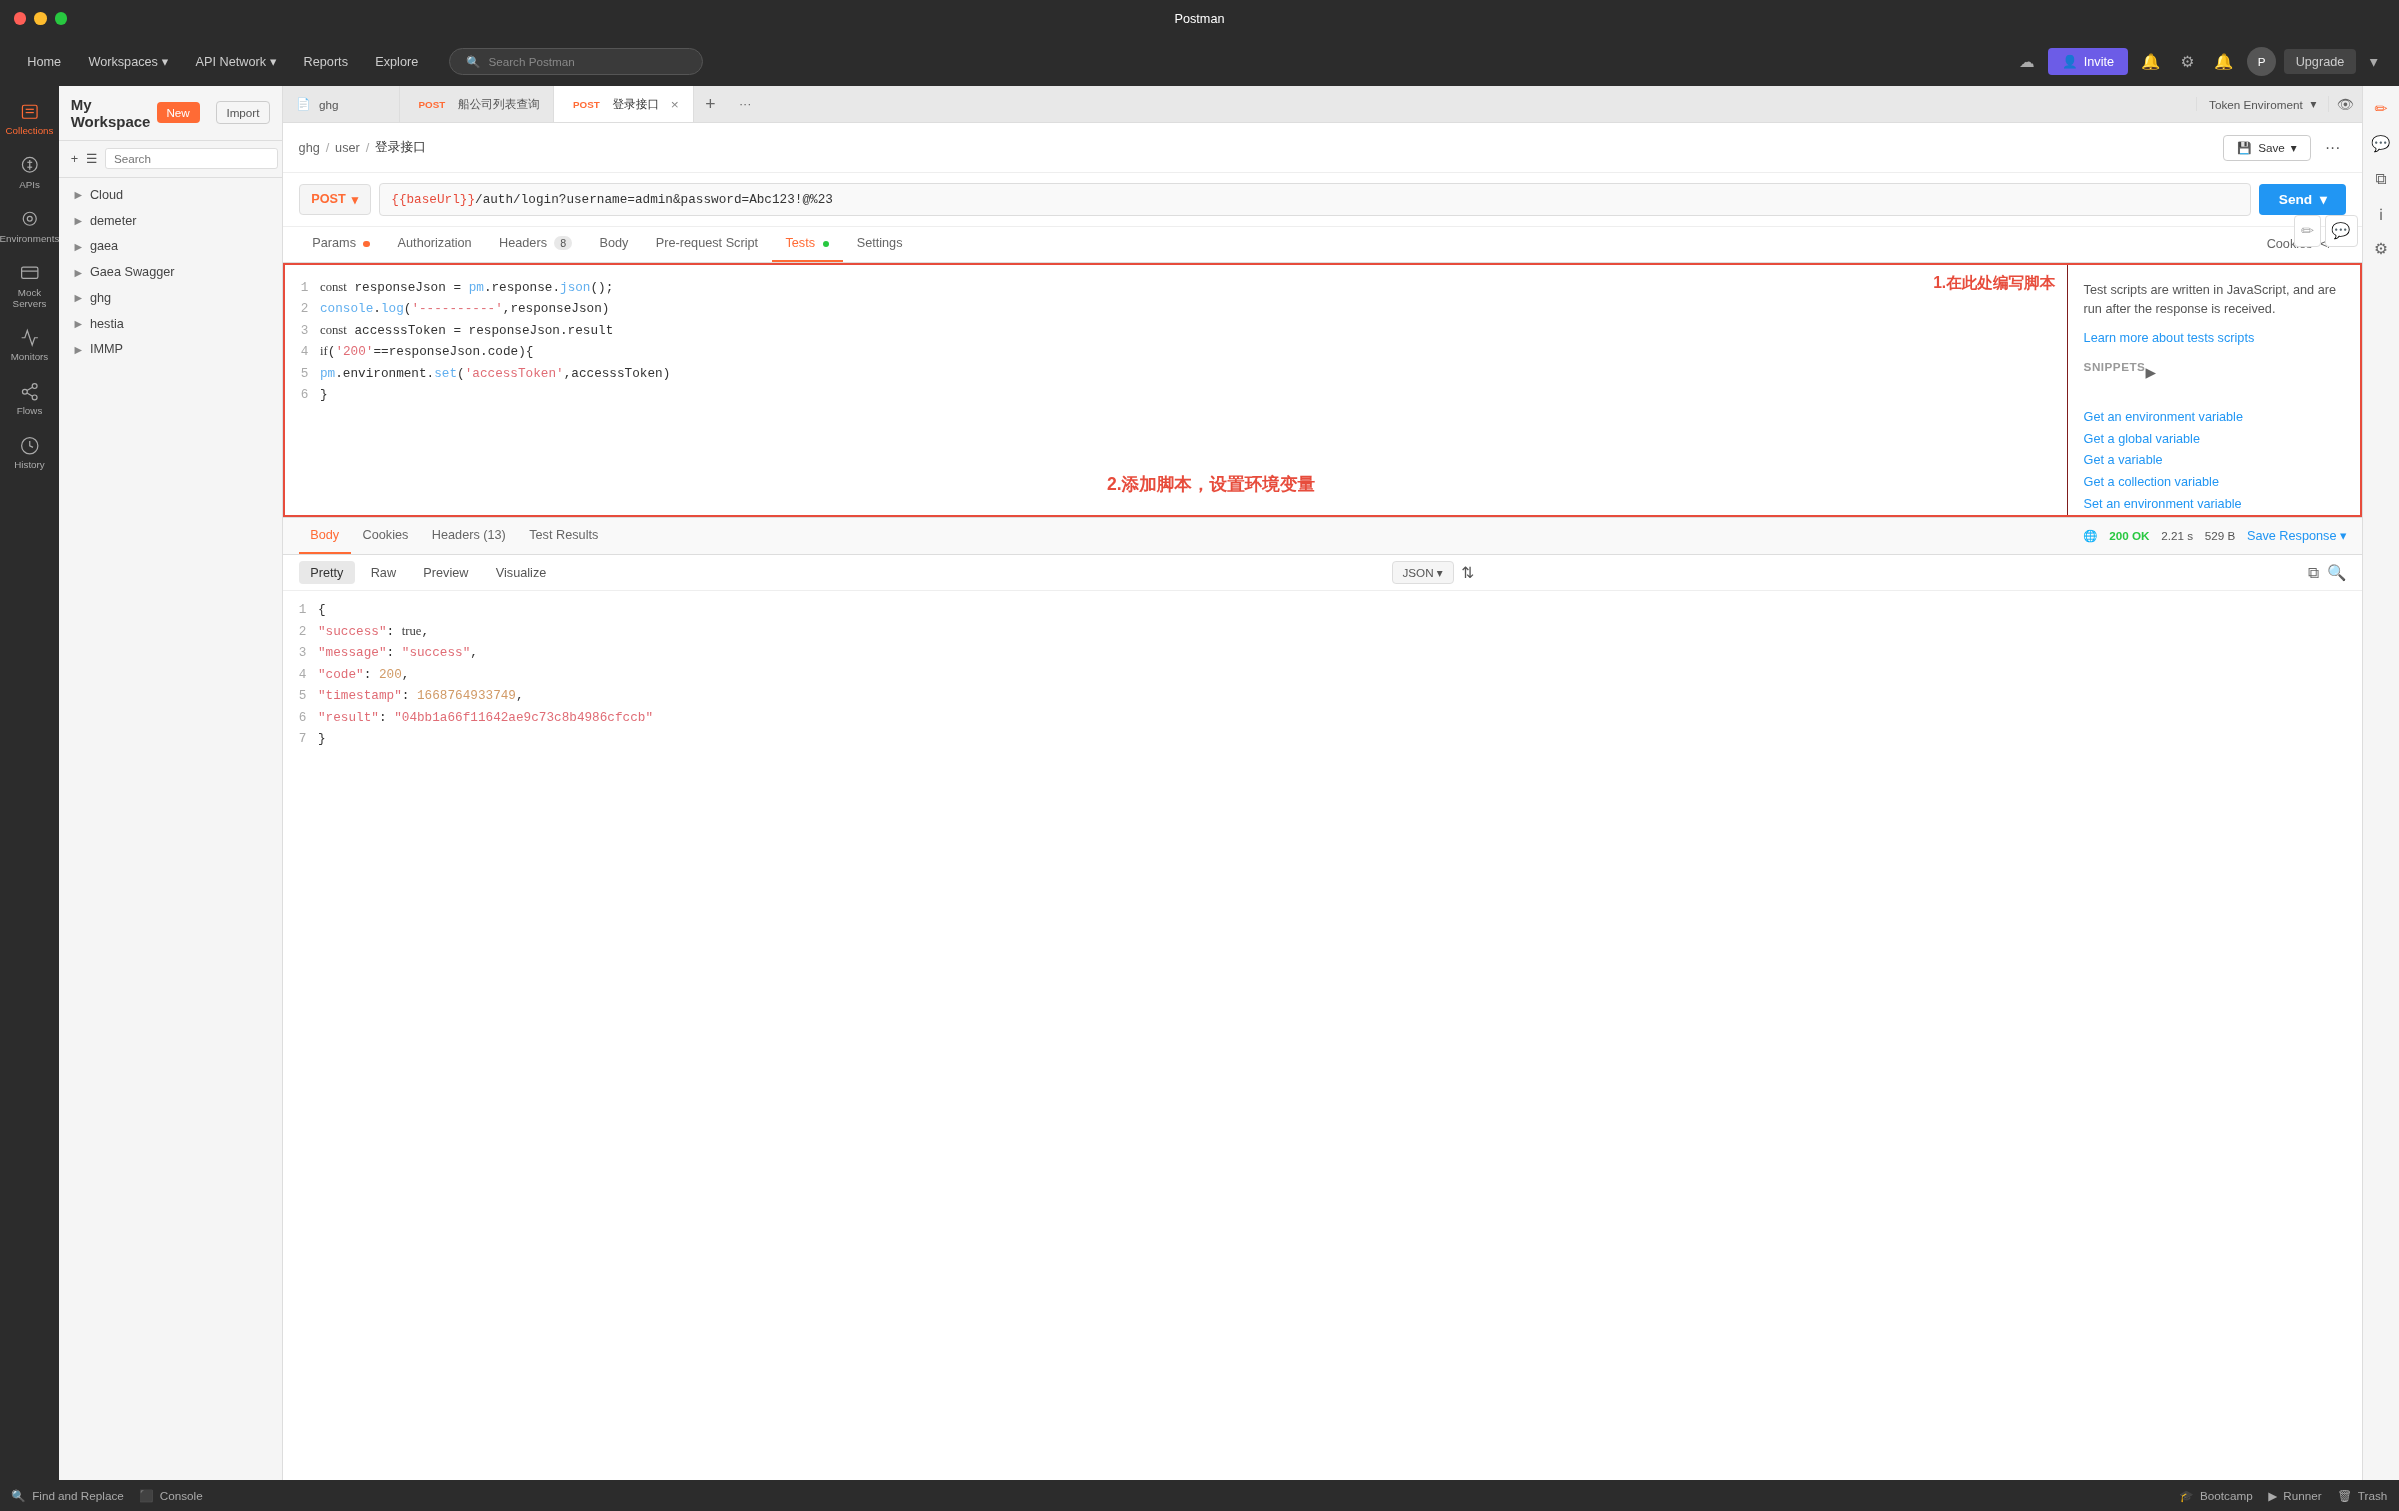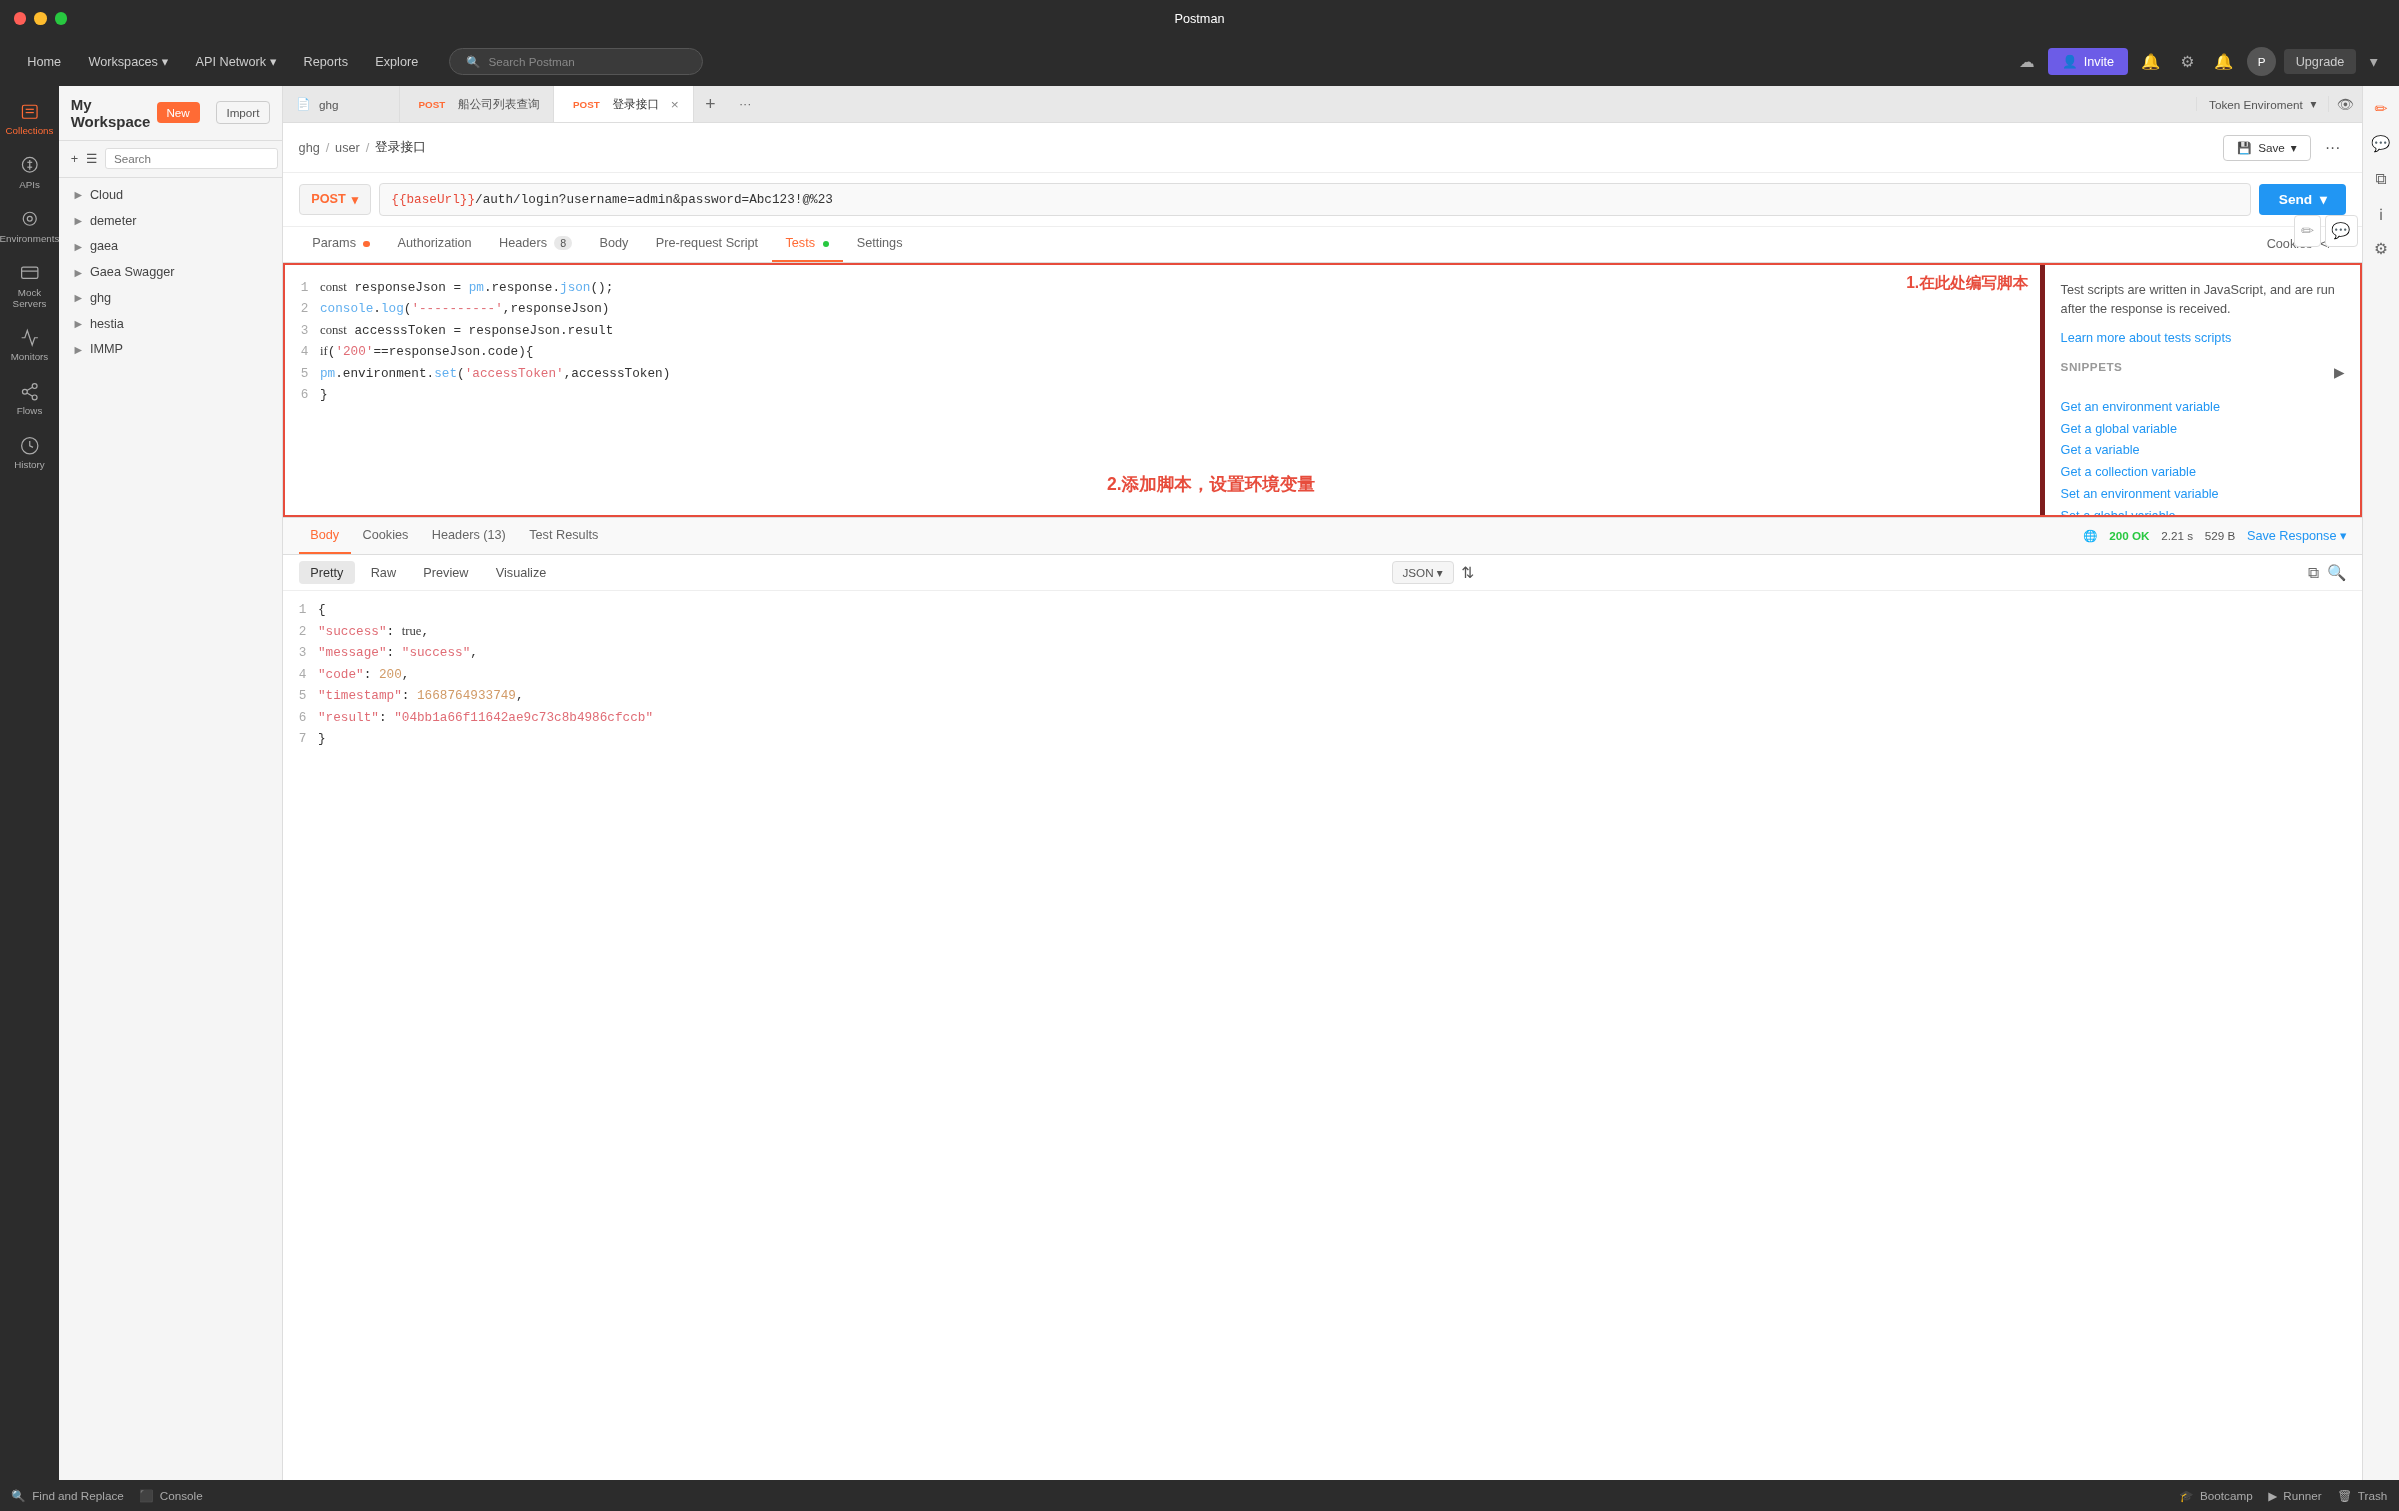--- a/index.html
+++ b/index.html
@@ -373,22 +373,22 @@
     }
     .code-content { flex: 1; }
     .kw { color: #404040; font-family: Liberation Serif, serif; }
     .str { color: #e06c75; }
     .fn { color: #61afef; }
     .val { color: #d19a66; }
     .plain { color: #333; }
 
     
     .snippets-panel {
-      width: 320px;
-      border-left: 5px solid #7f1d1d;
+      width: 293px;
+      border-left: 1px solid #7f1d1d;
       background: #fff;
       padding: 15.6px;
       overflow-y: auto;
       flex-shrink: 0;
     }
     .snippets-desc { color: #555; font-size: 12.7px; line-height: 1.5; margin-bottom: 11.7px; }
     .snippets-link { color: #2196f3; cursor: pointer; font-size: 12.7px; display: block; margin-bottom: 15.6px; }
     .snippets-title { font-size: 11.7px; font-weight: 700; color: #999; letter-spacing: 0.5px; margin-bottom: 9.8px; }
     .snippet-item { color: #2196f3; cursor: pointer; font-size: 12.7px; padding: 3.9px 0; }
 
@@ -823,21 +823,21 @@
             <div style="position:absolute;right:11.7px;top:7.8px;color:#e74c3c;font-size:15.6px;font-weight:600;font-family:sans-serif;">1.在此处编写脚本</div>
           </div>
 
           <div style="position:absolute;bottom:19.5px;left:70px;right:293px;display:flex;align-items:center;justify-content:center;">
             <span style="color:#e74c3c;font-size:17.6px;font-weight:600;font-family:sans-serif;">2.添加脚本，设置环境变量</span>
           </div>
 
           <div class="snippets-panel">
             <p class="snippets-desc">Test scripts are written in JavaScript, and are run after the response is received.</p>
             <a class="snippets-link">Learn more about tests scripts</a>
-            <div style="display:flex;align-items:center;justify-content:space-between;margin-bottom:13px;">
+            <div style="display:flex;align-items:center;margin-bottom:23px;">
               <div class="snippets-title">SNIPPETS</div>
               <span style="color:#666;cursor:pointer;font-size:13.7px;">▶</span>
             </div>
             <div class="snippet-item">Get an environment variable</div>
             <div class="snippet-item">Get a global variable</div>
             <div class="snippet-item">Get a variable</div>
             <div class="snippet-item">Get a collection variable</div>
             <div class="snippet-item">Set an environment variable</div>
             <div class="snippet-item">Set a global variable</div>
           </div>

